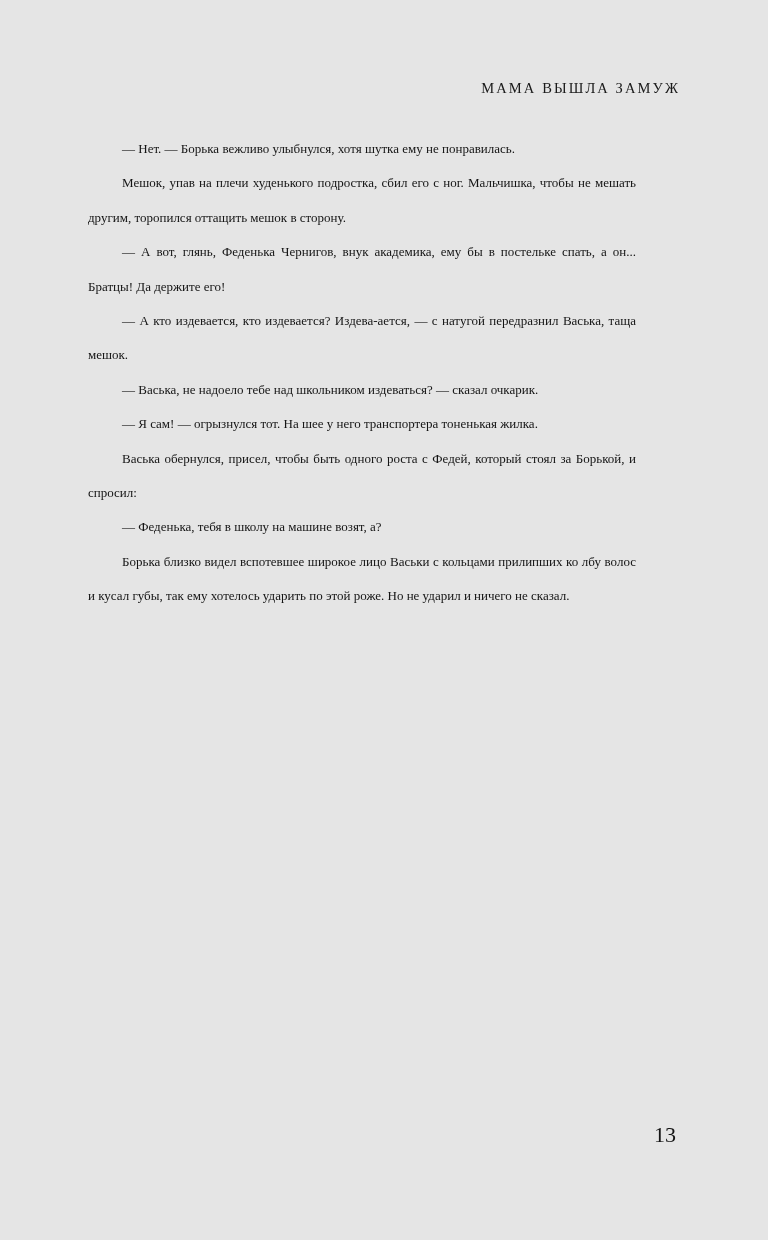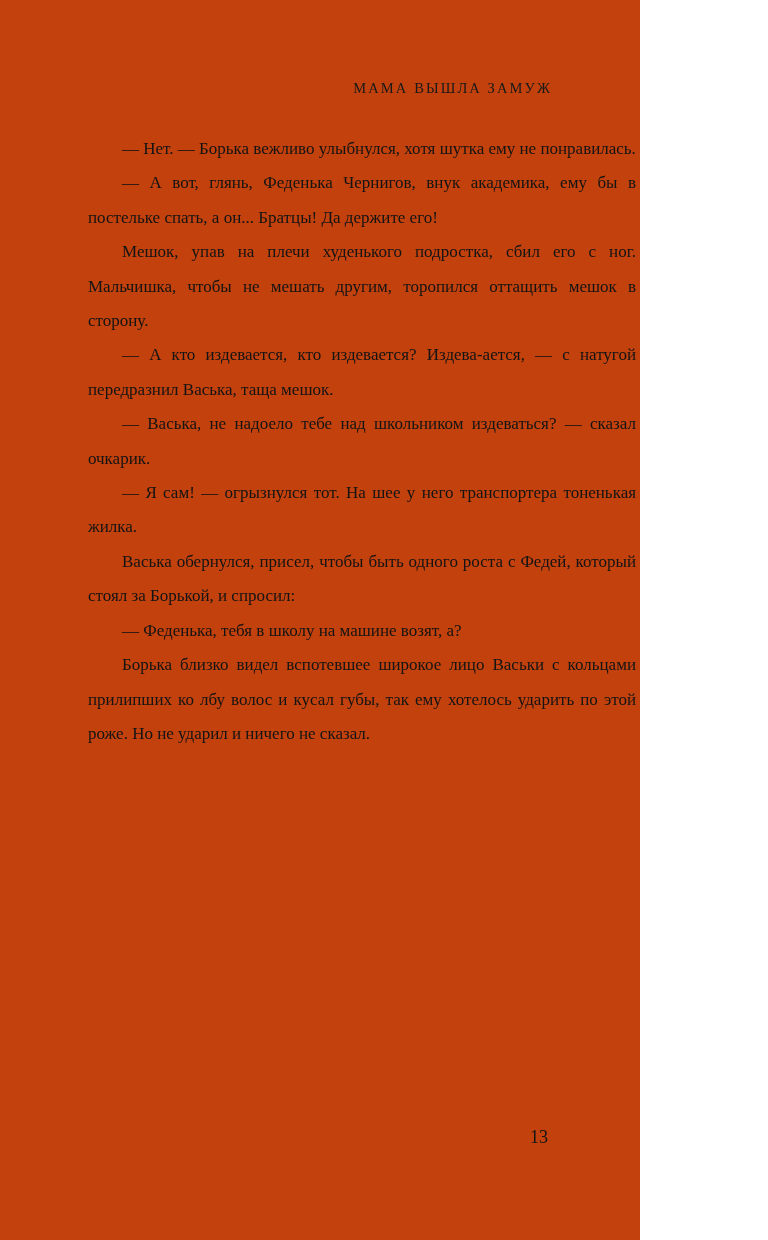--- a/index.html
+++ b/index.html
@@ -2,23 +2,23 @@
 <html><head>
 <meta charset="utf-8">
 <style>
   html, body {
     margin: 0;
     padding: 0;
     background: #ffffff;
   }
   .page {
     position: relative;
-    width: 640px;
+    width: 768px;
     height: 1240px;
-    background: #c2410c;
+    background: #e5e5e5;
     box-sizing: border-box;
     font-family: "Liberation Serif", "DejaVu Serif", serif;
     color: #111111;
     overflow: hidden;
     padding-left: 44px;
   }
   .running-head {
     position: absolute;
     top: 80px;
     right: 88px;
@@ -27,50 +27,50 @@
     letter-spacing: 2.1px;
     text-transform: uppercase;
     color: #1a1a1a;
     white-space: nowrap;
   }
   .body-text {
     position: absolute;
     top: 132px;
     left: 88px;
     width: 548px;
-    font-size: 17px;
+    font-size: 13px;
     line-height: 34.4px;
     text-align: justify;
     text-justify: inter-word;
     color: #141414;
     hyphens: manual;
   }
   .body-text p {
     margin: 0;
     text-indent: 34px;
   }
   .page-number {
     position: absolute;
     bottom: 92px;
     right: 92px;
-    font-size: 18px;
+    font-size: 22px;
     color: #141414;
   }
 </style>
 </head>
 <body>
 
 <div class="page">
 
   <div class="running-head">МАМА ВЫШЛА ЗАМУЖ</div>
 
   <div class="body-text">
       <p>— Нет. — Борька вежливо улыбнулся, хотя шутка ему не понравилась.</p>
+      <p>Мешок, упав на плечи худенького подростка, сбил его с ног. Мальчишка, чтобы не мешать другим, торопился оттащить мешок в сторону.</p>
       <p>— А вот, глянь, Феденька Чернигов, внук академика, ему бы в постельке спать, а он... Братцы! Да держите его!</p>
-      <p>Мешок, упав на плечи худенького подростка, сбил его с ног. Мальчишка, чтобы не мешать другим, торопился оттащить мешок в сторону.</p>
       <p>— А кто издевается, кто издевается? Издева-ается, — с натугой передразнил Васька, таща мешок.</p>
       <p>— Васька, не надоело тебе над школьником издеваться? — сказал очкарик.</p>
       <p>— Я сам! — огрызнулся тот. На шее у него транспортера тоненькая жилка.</p>
       <p>Васька обернулся, присел, чтобы быть одного роста с Федей, который стоял за Борькой, и спросил:</p>
       <p>— Феденька, тебя в школу на машине возят, а?</p>
       <p>Борька близко видел вспотевшее широкое лицо Васьки с кольцами прилипших ко лбу волос и кусал губы, так ему хотелось ударить по этой роже. Но не ударил и ничего не сказал.</p>
     </div>
 
   <div class="page-number">13</div>
 

